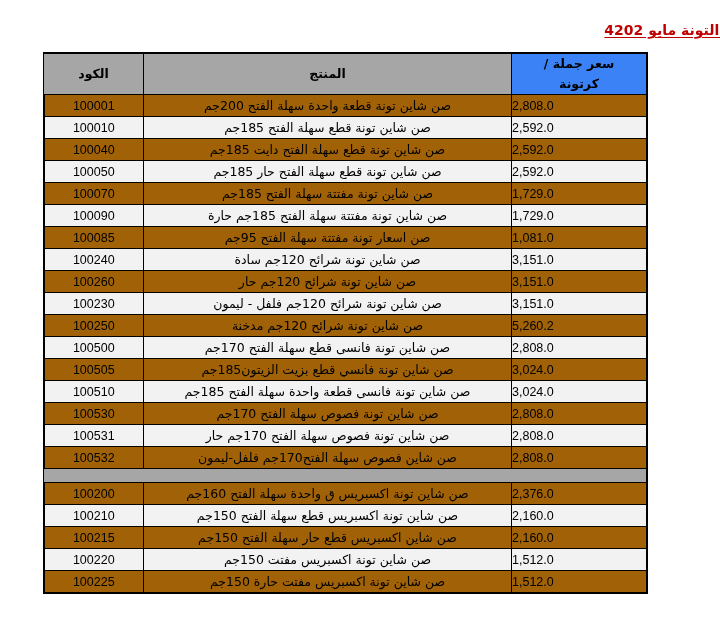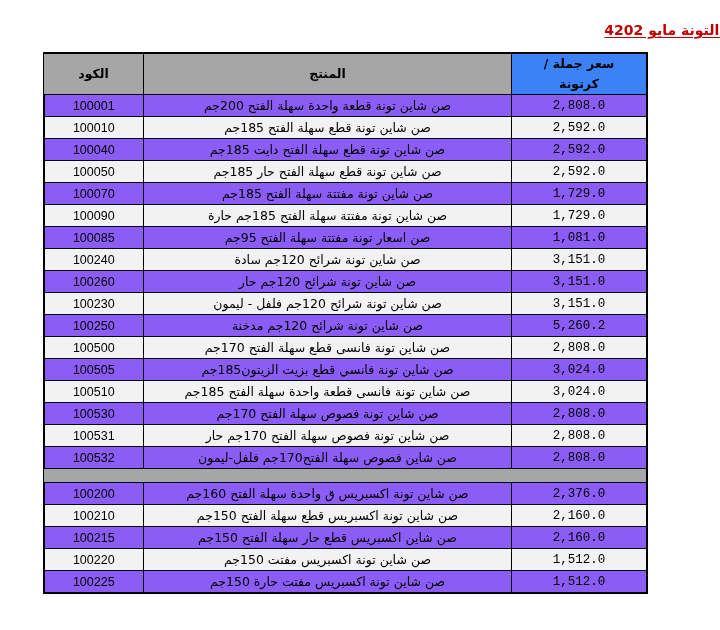--- a/index.html
+++ b/index.html
@@ -93,29 +93,29 @@
     border-right: 2px solid #000000;
   }
   td.cell-prod {
     text-align: center;
     font-size: 12.5px;
     direction: rtl;
     padding: 0 4px;
     margin-top: 32px;
   }
   td.cell-price {
-    text-align: center;
+    text-align: left;
     font-size: 13.5px;
-    font-family: Liberation Mono, monospace;
+    font-family: Liberation Sans, sans-serif;
     direction: ltr;
     border-left: 1.2px solid #000000;
   }
 
   tr.row-alt td { background: #F2F2F2; }
-  tr.row-plain td { background: #8b5cf6; }
+  tr.row-plain td { background: #a16207; }
 
   
   tr.sep-row td {
     background: #A6A6A6;
     height: 13px;
     border-left: 1.5px solid #000000;
     border-right: 1.5px solid #000000;
     border-top: 1.5px solid #000000;
     border-bottom: 1.5px solid #000000;
   }

